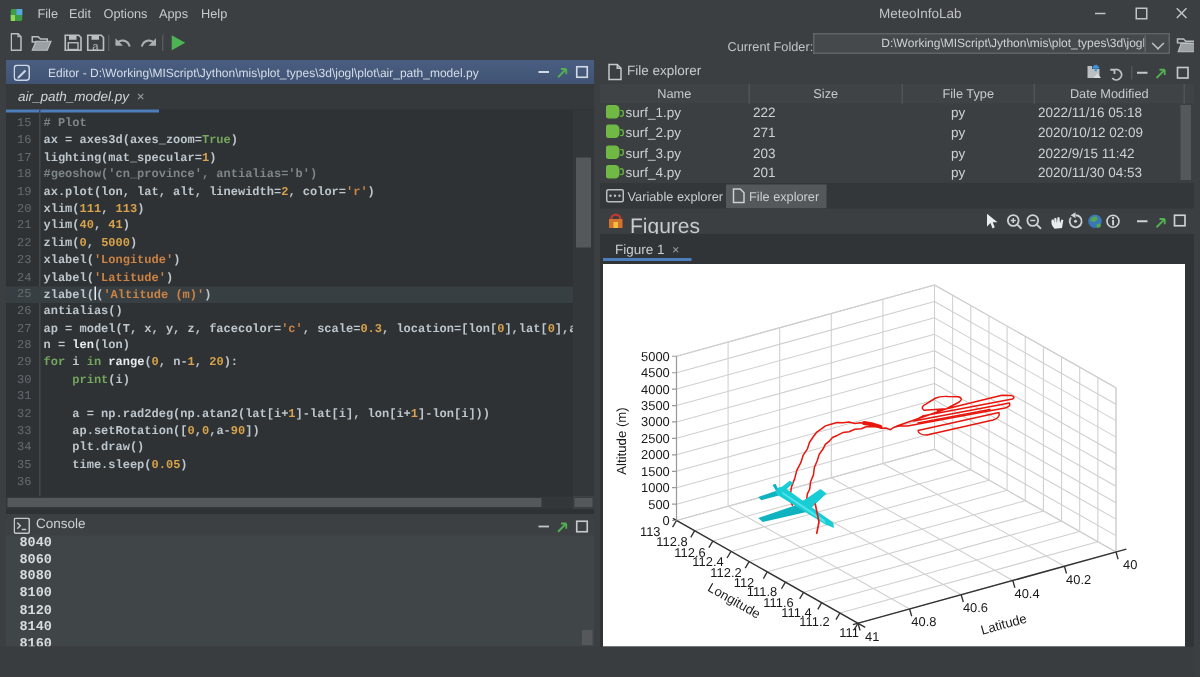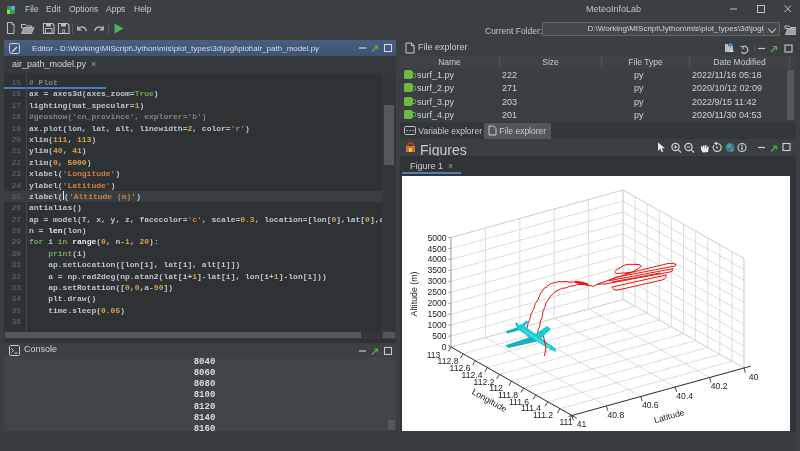--- a/index.html
+++ b/index.html
@@ -19,22 +19,22 @@
 #combo .dd { position:absolute; right:0; top:0; width:16px; height:12px; border-left:1px solid #5f6466; background:#45494b; }
 #combo .dd:after { content:""; position:absolute; left:4.5px; top:3px; width:5px; height:5px;
   border-right:1.4px solid #c0c5c7; border-bottom:1.4px solid #c0c5c7; transform:rotate(45deg); }
 
 #editor { position:absolute; left:4px; top:40px; width:392px; height:303px; background:#2e3235; }
 #edtitle { position:absolute; left:0; top:0; width:392px; height:16px;
   background:linear-gradient(#4a5e82,#405373); color:#d6dde8; font-size:9px; }
 #edtitle .t { position:absolute; left:28px; top:3.5px; font-size:8px; }
 .ptitle-ics { position:absolute; top:3px; right:2px; }
 #edtabs { position:absolute; left:0; top:16px; width:392px; height:17px; background:#36393b; }
-#edtabs .tab { position:absolute; left:0px; top:0; height:33px; padding:0 10px 0 8px; color:#ced3d5;
-  font-size:9px; line-height:16px; border-bottom:2px solid #4d7ebc; }
+#edtabs .tab { position:absolute; left:0px; top:0; height:19px; padding:0 10px 0 8px; color:#ced3d5;
+  font-size:9px; line-height:16px; border-bottom:2px solid #4d7ebc;font-style:italic; }
 #codearea { position:absolute; left:0; top:33px; width:392px; height:258px; overflow:hidden; padding-top:4px;
   font-family:"Liberation Mono", monospace; font-size:8px; font-weight:700; }
 .cl { position:relative; height:11.4px; line-height:11.4px; white-space:pre; }
 .cl .ln { position:absolute; left:0; top:0; width:17px; text-align:right; color:#646c71;
   font-weight:400; }
 .cl .ct { position:absolute; left:25px; top:0; color:#bdc6cc; }
 .curline { background:#383f43; }
 .gutterline { position:absolute; left:21.5px; top:0; width:1px; height:258px; background:#45494c; }
 span.c { color:#7f8689; } span.k { color:#74a65c; } span.n { color:#d8a24a; }
 span.s { color:#cc8242; } span.f { color:#e8edf0; }
@@ -43,21 +43,21 @@
 #edhsb .thumb { position:absolute; left:1px; top:1px; width:356px; height:6px; background:#54585b; }
 #edvsb { position:absolute; left:378px; top:33px; width:14px; height:258px; background:#33373a; }
 #edvsb .thumb { position:absolute; left:2px; top:32px; width:10px; height:60px; background:#54585b; }
 #edcorner { position:absolute; left:378px; top:291px; width:14px; height:8px; background:#54585b; border:1px solid #3a3e40;}
 
 #console { position:absolute; left:4px; top:343px; width:392px; height:88px; background:#404547; }
 #contitle { position:absolute; left:0; top:0; width:392px; height:14px; background:#3c4043;
   color:#ccd1d3; font-size:9px; }
 #contitle .t { position:absolute; left:20px; top:1px; }
 #conbody { position:absolute; left:0; top:13.5px; width:392px; height:74.5px; overflow:hidden;
-  font-family:"Liberation Mono", monospace; font-size:9px; font-weight:700; color:#d8dcde;text-align:center; }
+  font-family:"Liberation Mono", monospace; font-size:9px; font-weight:700; color:#d8dcde; }
 #conbody > div { height:11.3px; line-height:11.3px; padding-left:9px; }
 #convsb { position:absolute; right:1px; bottom:1px; width:7px; height:10px; background:#54585b; }
 
 #fileexp { position:absolute; left:400px; top:40px; width:396px; height:99px; background:#3b3f41; }
 #fetitle { position:absolute; left:0; top:0; width:396px; height:16px; background:#3c3f41;
   color:#c6cbcd; font-size:9px; }
 #fetitle .t { position:absolute; left:18px; top:2px; }
 #fehead { position:absolute; left:0; top:16px; width:396px; height:13px; background:#3f4345;
   color:#c6cbce; font-size:8.5px; line-height:13px; }
 #fehead span { position:absolute; top:0; text-align:center; border-right:1px solid #505456; height:13px; }
@@ -159,34 +159,34 @@
     </svg>
   </div>
   <div id="edtabs">
       <span class="tab">air_path_model.py&nbsp;&nbsp;<span style="color:#9aa0a3">×</span></span>
     </div>
   <div id="codearea">
     <div class="gutterline"></div>
 <div class="cl"><span class="ln">15</span><span class="ct"><span class="c"># Plot</span></span></div>
 <div class="cl"><span class="ln">16</span><span class="ct">ax = axes3d(axes_zoom=<span class="k">True</span>)</span></div>
 <div class="cl"><span class="ln">17</span><span class="ct">lighting(mat_specular=<span class="n">1</span>)</span></div>
-<div class="cl"><span class="ln">18</span><span class="ct"><span class="c">#geoshow('cn_province', explorer='b')</span></span></div>
+<div class="cl"><span class="ln">18</span><span class="ct"><span class="c">#geoshow('cn_province', antialias='b')</span></span></div>
 <div class="cl"><span class="ln">19</span><span class="ct">ax.plot(lon, lat, alt, linewidth=<span class="n">2</span>, color=<span class="s">'r'</span>)</span></div>
 <div class="cl"><span class="ln">20</span><span class="ct">xlim(<span class="n">111</span>, <span class="n">113</span>)</span></div>
 <div class="cl"><span class="ln">21</span><span class="ct">ylim(<span class="n">40</span>, <span class="n">41</span>)</span></div>
 <div class="cl"><span class="ln">22</span><span class="ct">zlim(<span class="n">0</span>, <span class="n">5000</span>)</span></div>
 <div class="cl"><span class="ln">23</span><span class="ct">xlabel(<span class="s">'Longitude'</span>)</span></div>
 <div class="cl"><span class="ln">24</span><span class="ct">ylabel(<span class="s">'Latitude'</span>)</span></div>
 <div class="cl curline"><span class="ln">25</span><span class="ct">zlabel(<span class="caret"></span>(<span class="s">'Altitude (m)'</span>)</span></div>
 <div class="cl"><span class="ln">26</span><span class="ct">antialias()</span></div>
 <div class="cl"><span class="ln">27</span><span class="ct">ap = model(T, x, y, z, facecolor=<span class="s">'c'</span>, scale=<span class="n">0.3</span>, location=[lon[<span class="n">0</span>],lat[<span class="n">0</span>],alt</span></div>
 <div class="cl"><span class="ln">28</span><span class="ct">n = <span class="f">len</span>(lon)</span></div>
 <div class="cl"><span class="ln">29</span><span class="ct"><span class="k">for</span> i <span class="k">in</span> <span class="f">range</span>(<span class="n">0</span>, n-<span class="n">1</span>, <span class="n">20</span>):</span></div>
 <div class="cl"><span class="ln">30</span><span class="ct">    <span class="k">print</span>(i)</span></div>
-<div class="cl"><span class="ln">31</span><span class="ct">    ap.setLocation([lon[i], lat[i], alt[i]])</span></div>
+<div class="cl"><span class="ln">31</span></div>
 <div class="cl"><span class="ln">32</span><span class="ct">    a = np.rad2deg(np.atan2(lat[i+<span class="n">1</span>]-lat[i], lon[i+<span class="n">1</span>]-lon[i]))</span></div>
 <div class="cl"><span class="ln">33</span><span class="ct">    ap.setRotation([<span class="n">0</span>,<span class="n">0</span>,a-<span class="n">90</span>])</span></div>
 <div class="cl"><span class="ln">34</span><span class="ct">    plt.draw()</span></div>
 <div class="cl"><span class="ln">35</span><span class="ct">    time.sleep(<span class="n">0.05</span>)</span></div>
 <div class="cl"><span class="ln">36</span><span class="ct"></span></div>
   </div>
   <div id="edhsb">
       <span class="thumb"></span>
     </div>
   <div id="edvsb">

